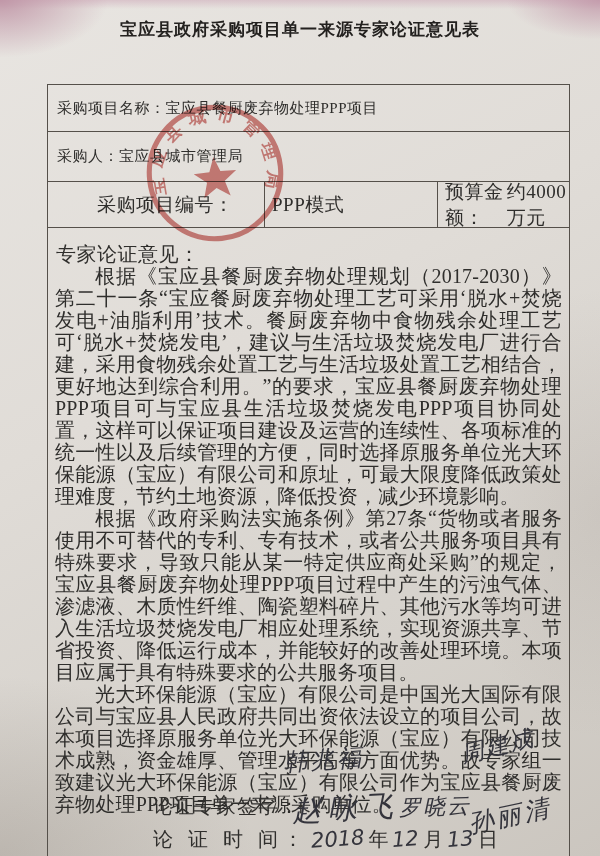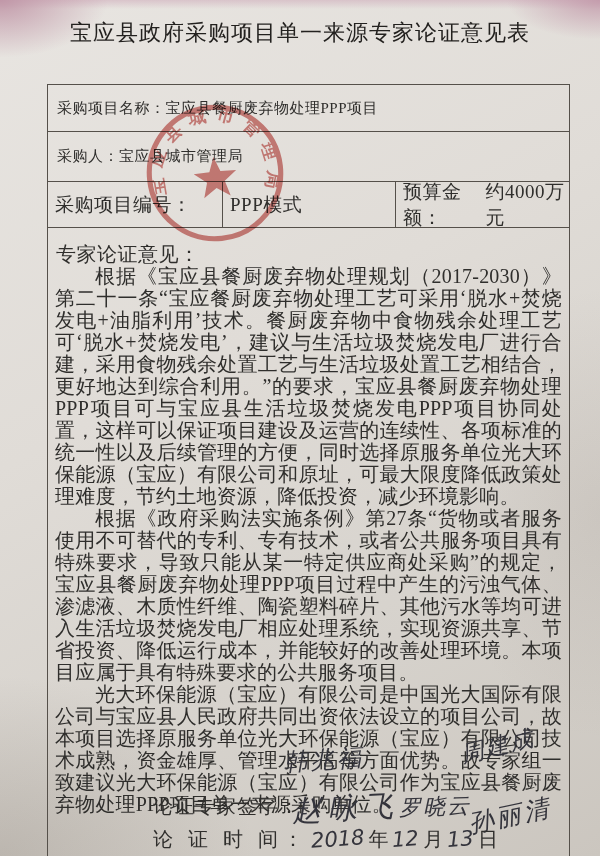--- a/index.html
+++ b/index.html
@@ -10,36 +10,36 @@
     background:
       radial-gradient(150px 80px at 0% 0%, rgba(190,146,164,.9), rgba(190,146,164,0) 72%),
       radial-gradient(130px 55px at 100% 0%, rgba(193,150,168,.85), rgba(193,150,168,0) 72%),
       linear-gradient(180deg, rgba(206,170,185,.55), rgba(206,170,185,0) 9px),
       radial-gradient(340px 240px at 0% 100%, rgba(120,110,100,.28), rgba(120,110,100,0) 75%),
       radial-gradient(200px 300px at 100% 60%, rgba(140,128,120,.15), rgba(140,128,120,0) 75%),
       linear-gradient(152deg, #e8e5e1 0%, #e0dcd7 40%, #d6d2cc 72%, #cbc6bf 100%);
   }
   .title{
     position:absolute;top:18px;left:0;width:100%;text-align:center;
-    font-size:22px;font-weight:normal;color:#23211f;letter-spacing:1px;
+    font-size:17px;font-weight:bold;color:#23211f;letter-spacing:1px;
   }
   .agency-line{
     position:absolute;top:59px;left:55px;font-size:20px;letter-spacing:.5px;white-space:nowrap;
   }
   .doc-table{
     position:absolute;left:47px;top:84px;width:521px;height:790px;
     border:1.6px solid #55504a;display:flex;flex-direction:column;
   }
   .t-row{border-bottom:1.4px solid #55504a;display:flex;align-items:center;
     font-size:15px;letter-spacing:.5px;}
   .r1{height:47px;padding-left:9px;box-sizing:border-box;}
   .r2{height:50px;padding-left:9px;box-sizing:border-box;}
   .r3{height:45px;padding:0;font-size:19px;}
   .r3 .cell{height:100%;display:flex;align-items:center;padding-left:7px;box-sizing:border-box;}
-  .c1{width:175px;border-right:1.4px solid #55504a;}
+  .c1{width:175px;border-right:1.4px solid #55504a;margin-left:42px;}
   .c2{width:173px;border-right:1.4px solid #55504a;}
   .c3{flex:1;}
   .r4{flex:1;border-bottom:none;display:block;padding:7px 7px 0 7px;box-sizing:border-box;
       font-size:20px;line-height:22px;}
   .opinion-head{margin:8px 0 0 1px;}
   .r4 p{margin:0;text-indent:2em;text-align:justify;letter-spacing:.2px;}
   .hand{
     font-family:"DejaVu Sans",sans-serif;font-style:italic;color:#34343c;
     position:absolute;white-space:nowrap;font-weight:500;
   }

